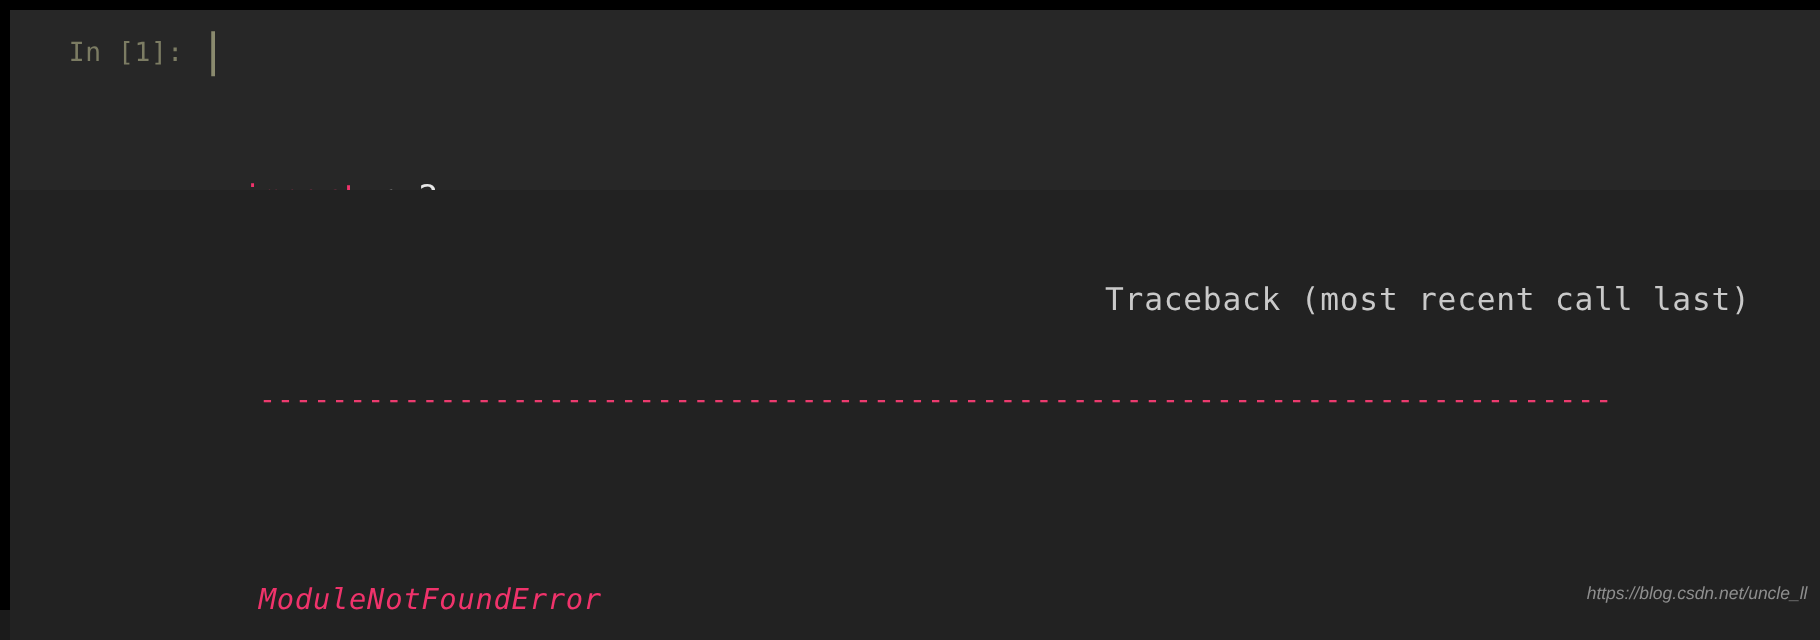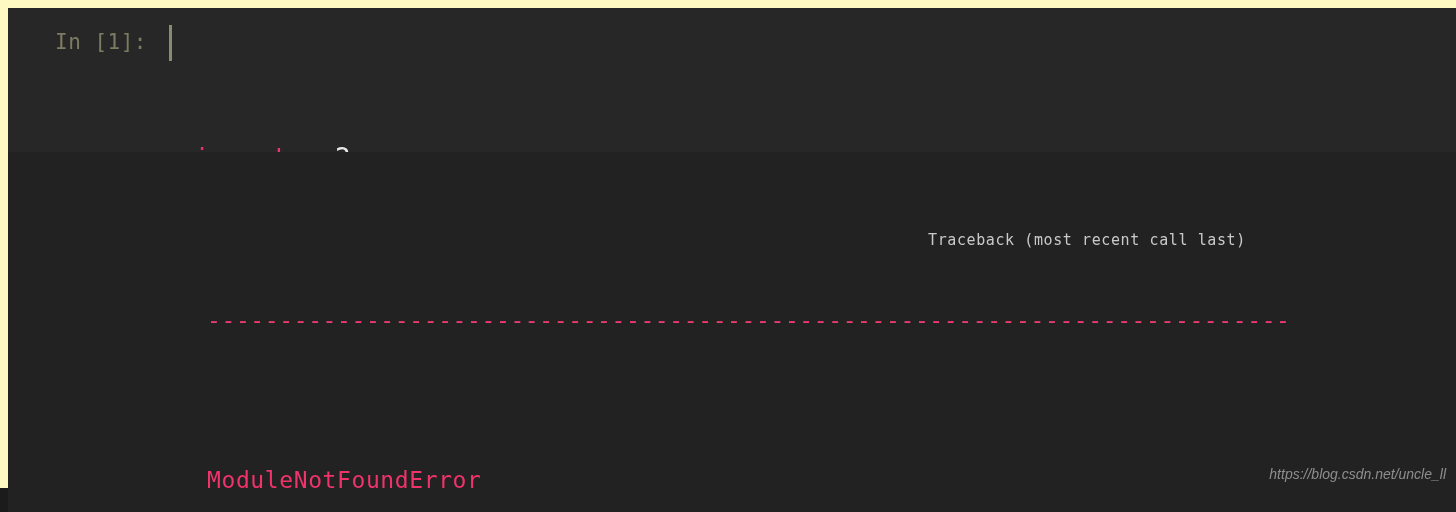--- a/index.html
+++ b/index.html
@@ -11,21 +11,21 @@
     width: 1456px;
     height: 512px;
     overflow: hidden;
     font-family: "DejaVu Sans Mono", "Liberation Mono", monospace;
   }
 
   #notebook {
     position: relative;
     width: 1456px;
     height: 488px;
-    background: #fef9c3;
+    background: #000000;
   }
 
   
   .input-cell {
     position: absolute;
     left: 8px;
     top: 8px;
     width: 1448px;
     height: 144px;
     background: #272727;
@@ -85,29 +85,29 @@
     letter-spacing: 0.6px;
   }
 
   .tb-line { display: block; height: 40px; }
 
   .sep-rule {
     color: #ec3b6f;
   }
 
   
-  .t-err    { color: #f0336b; }
+  .t-err    { color: #f0336b; font-style: italic; }
   .t-white  { color: #e8e8e8; }
   .t-pink   { color: #f0336b; }
 
   .tb-right {
     position: absolute;
     top: 68px;
-    left: 920px;
-    font-size: 15px;
+    left: 876px;
+    font-size: 25px;
     line-height: 40px;
     letter-spacing: 0.6px;
     color: #c9c9c9;
     white-space: pre;
   }
 
   
   .watermark {
     position: absolute;
     right: 10px;

